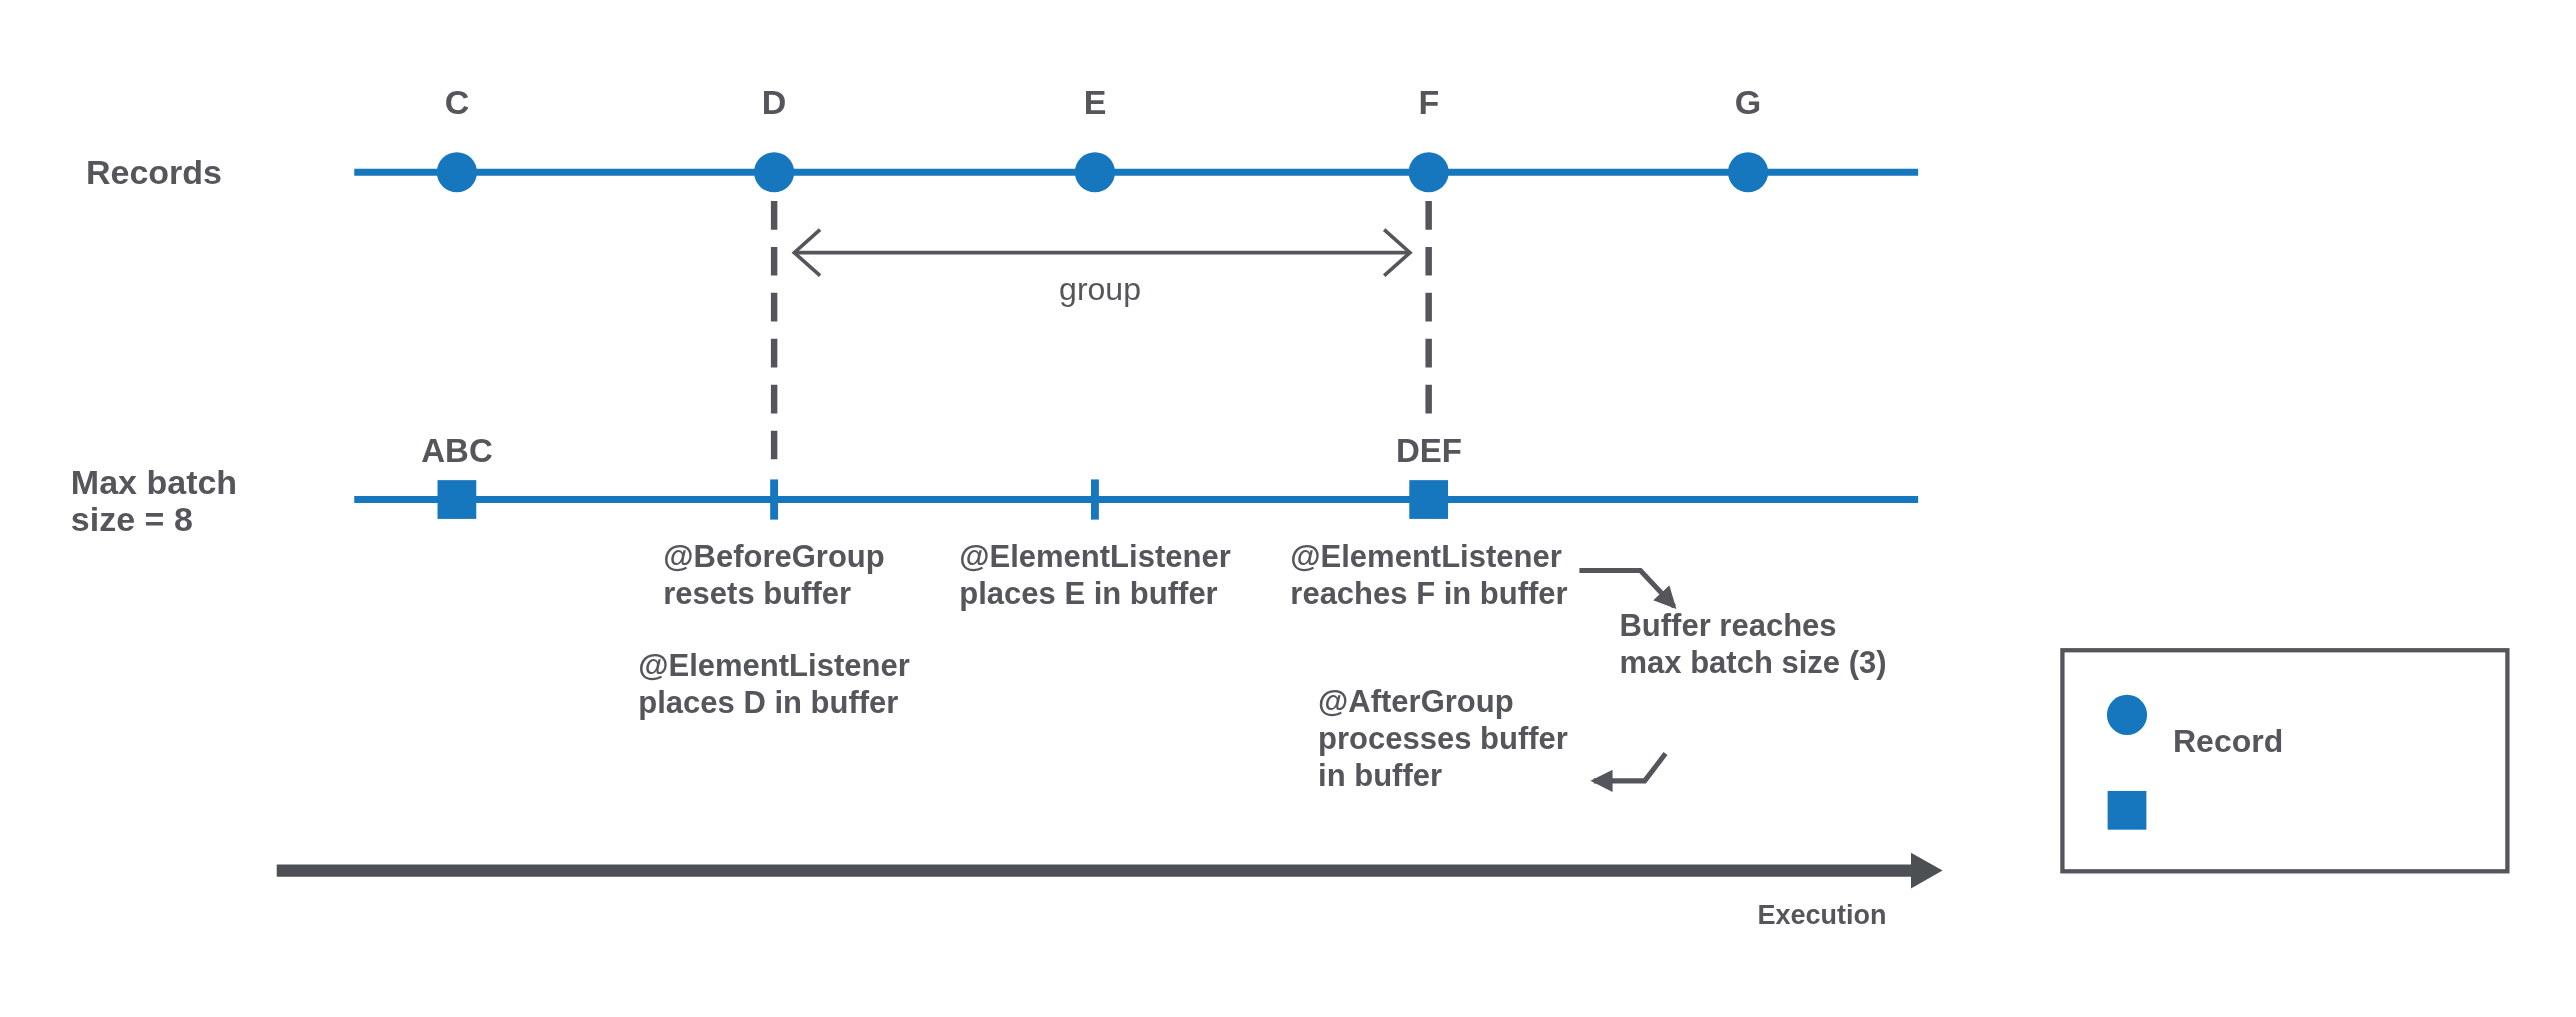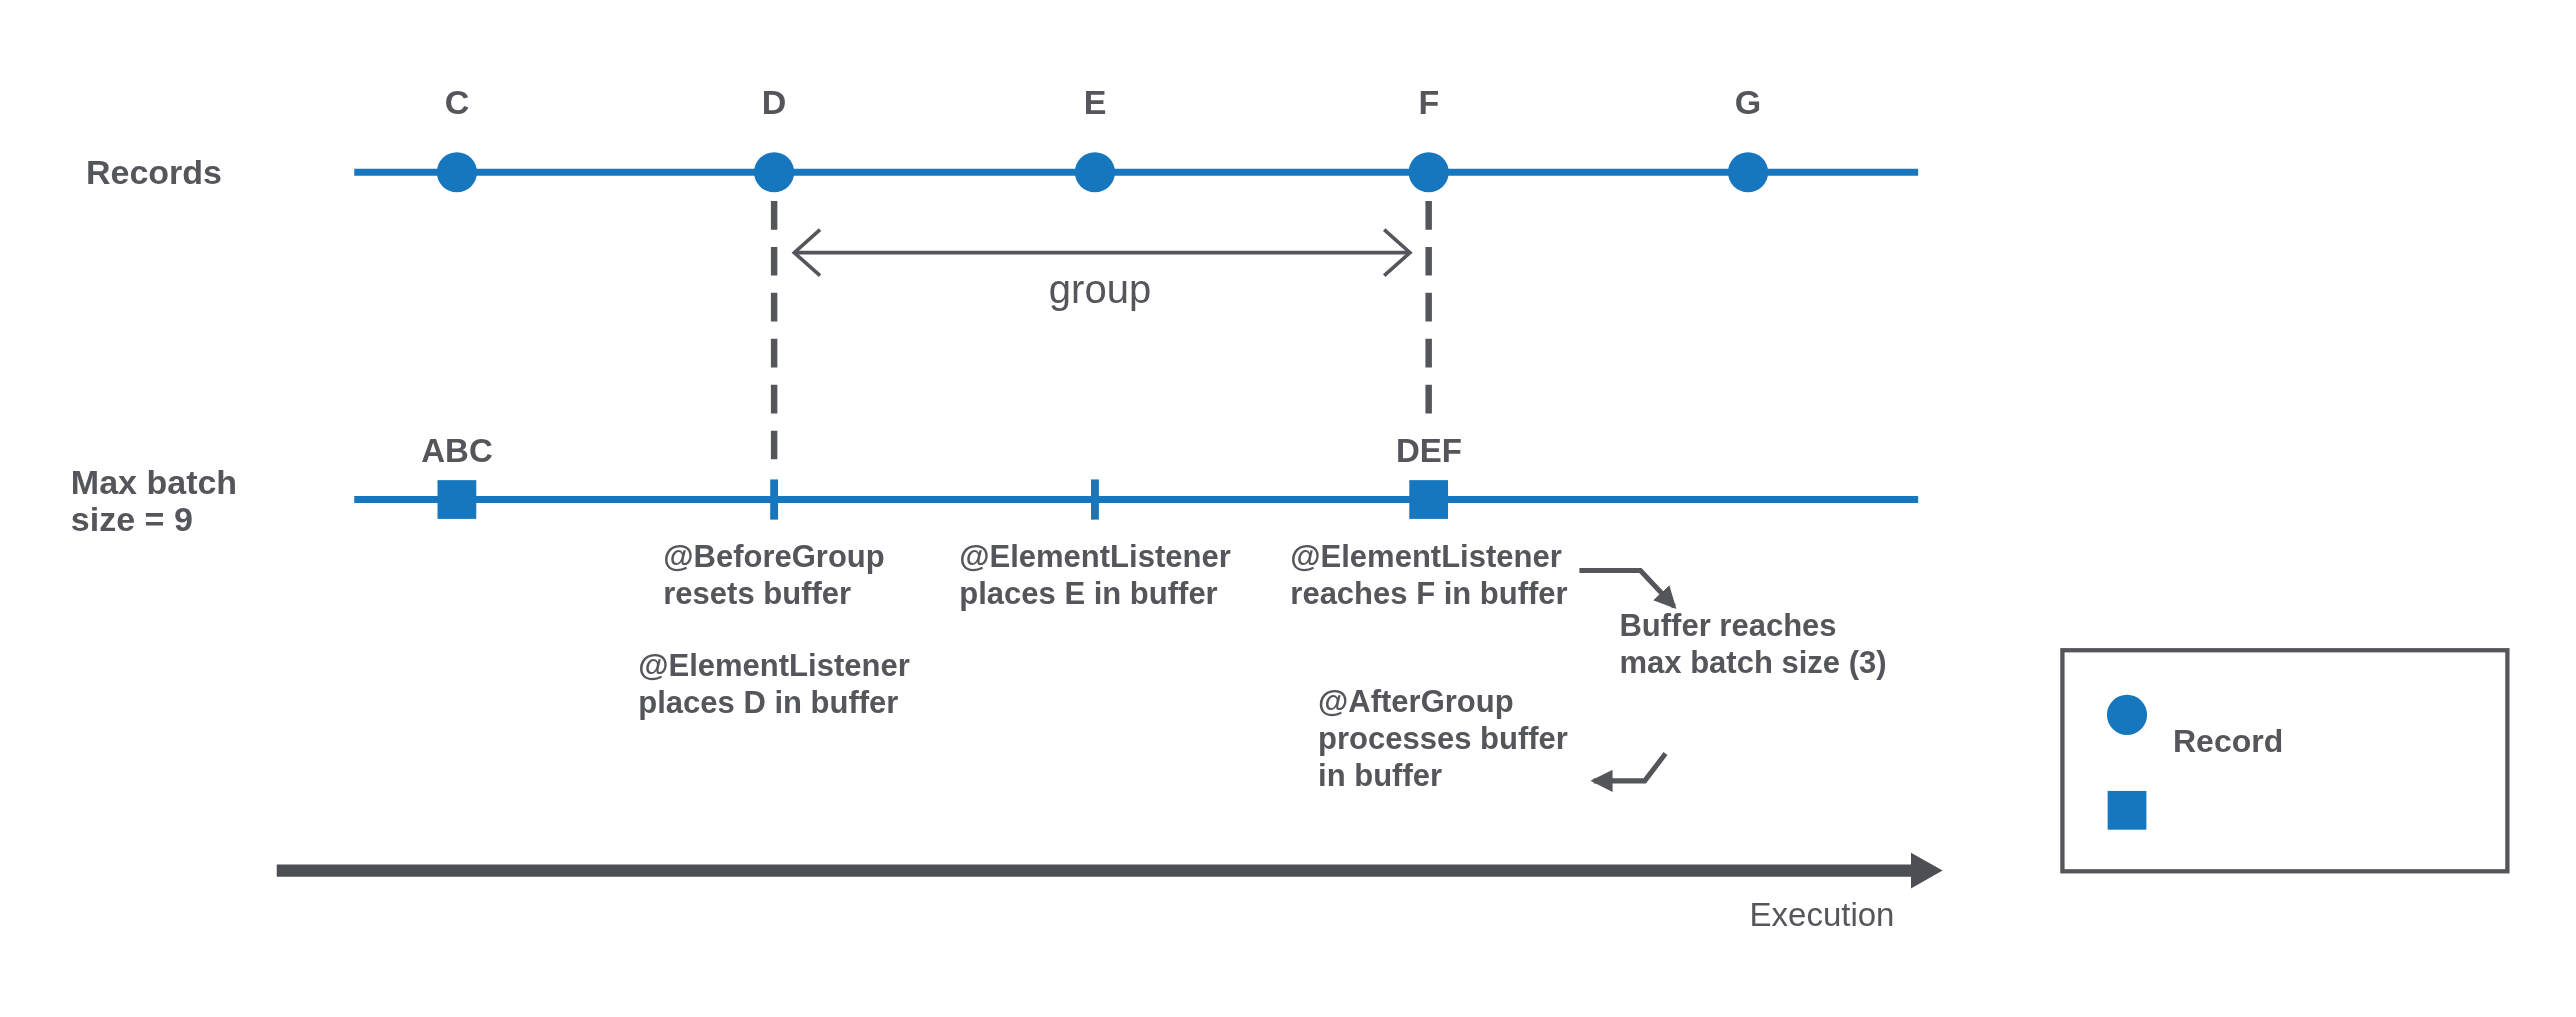--- a/index.html
+++ b/index.html
@@ -15,23 +15,23 @@
   #shapes { position: absolute; left: 0; top: 0; width: 2576px; height: 1017px; }
 
   .txt { position: absolute; white-space: nowrap; color: #54565B; }
   .center-xy { transform: translate(-50%, -50%); }
   .center-x  { transform: translateX(-50%); text-align: left; }
   .center-y  { transform: translateY(-50%); margin-top: 26px; }
 
   .row-label   { font-weight: bold; font-size: 34px; line-height: 37px; }
   .marker-label{ font-weight: bold; font-size: 34px; }
   .batch-label { font-weight: bold; font-size: 33px; }
-  .group-label { font-weight: normal; font-size: 40px; }
+  .group-label { font-weight: normal; font-size: 32px; }
   .ann         { font-weight: bold; font-size: 31px; line-height: 37px; }
-  .exec-label  { font-weight: normal; font-size: 33px; }
+  .exec-label  { font-weight: bold; font-size: 27px; }
   .legend-label{ font-weight: bold; font-size: 32px; }
 </style>
 </head>
 <body>
 
 <div id="canvas">
 
   <svg id="shapes" viewBox="0 0 3588 1417" xmlns="http://www.w3.org/2000/svg">
     <defs>
       <marker id="arrowhead" viewBox="0 0 10 10" refX="8.5" refY="5" markerWidth="4.4" markerHeight="4.4" orient="auto-start-reverse">
@@ -68,21 +68,21 @@
 
     <rect x="2873" y="906" width="620" height="308" fill="#ffffff" stroke="#54565B" stroke-width="6"></rect>
     <circle cx="2963" cy="996" r="28" fill="#1677BE"></circle>
     <rect x="2936" y="1102" width="54" height="54" fill="#1677BE"></rect>
   </svg>
 
   <div class="txt row-label center-xy" style="left:154px; top:172px">Records</div>
 
   <div class="txt row-label center-x" style="left:154px; top:464px">
     <div>Max batch</div>
-    <div>size = 9</div>
+    <div>size = 8</div>
   </div>
 
   <div class="txt marker-label center-xy" style="left:457px;  top:102px">C</div>
   <div class="txt marker-label center-xy" style="left:774px; top:102px">D</div>
   <div class="txt marker-label center-xy" style="left:1095px; top:102px">E</div>
   <div class="txt marker-label center-xy" style="left:1429px; top:102px">F</div>
   <div class="txt marker-label center-xy" style="left:1748px; top:102px">G</div>
 
   <div class="txt group-label center-xy" style="left:1100px; top:289px">group</div>
 

